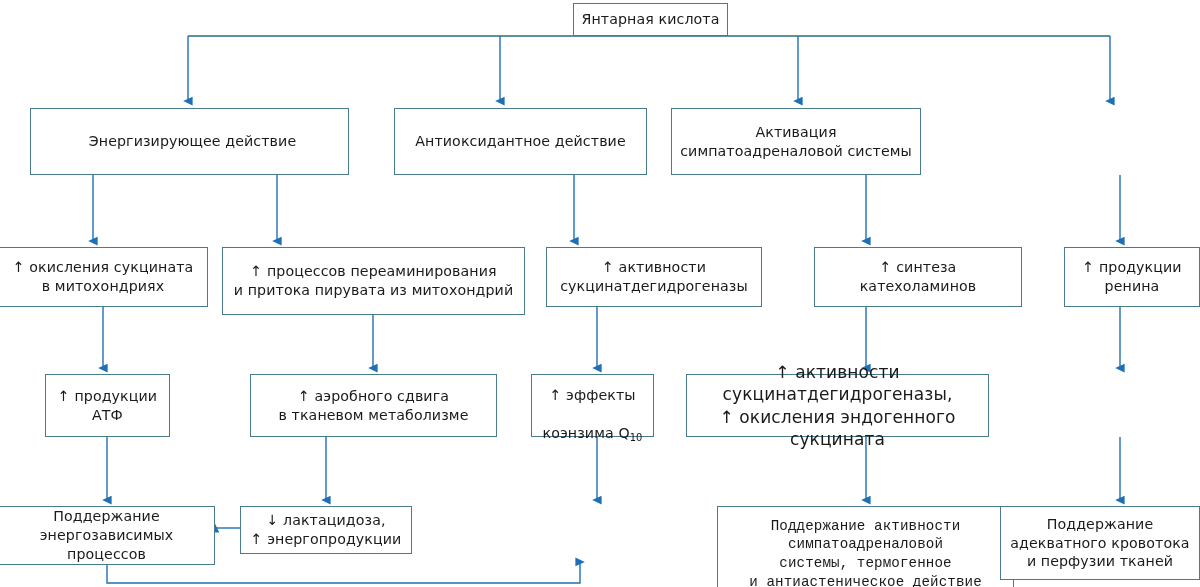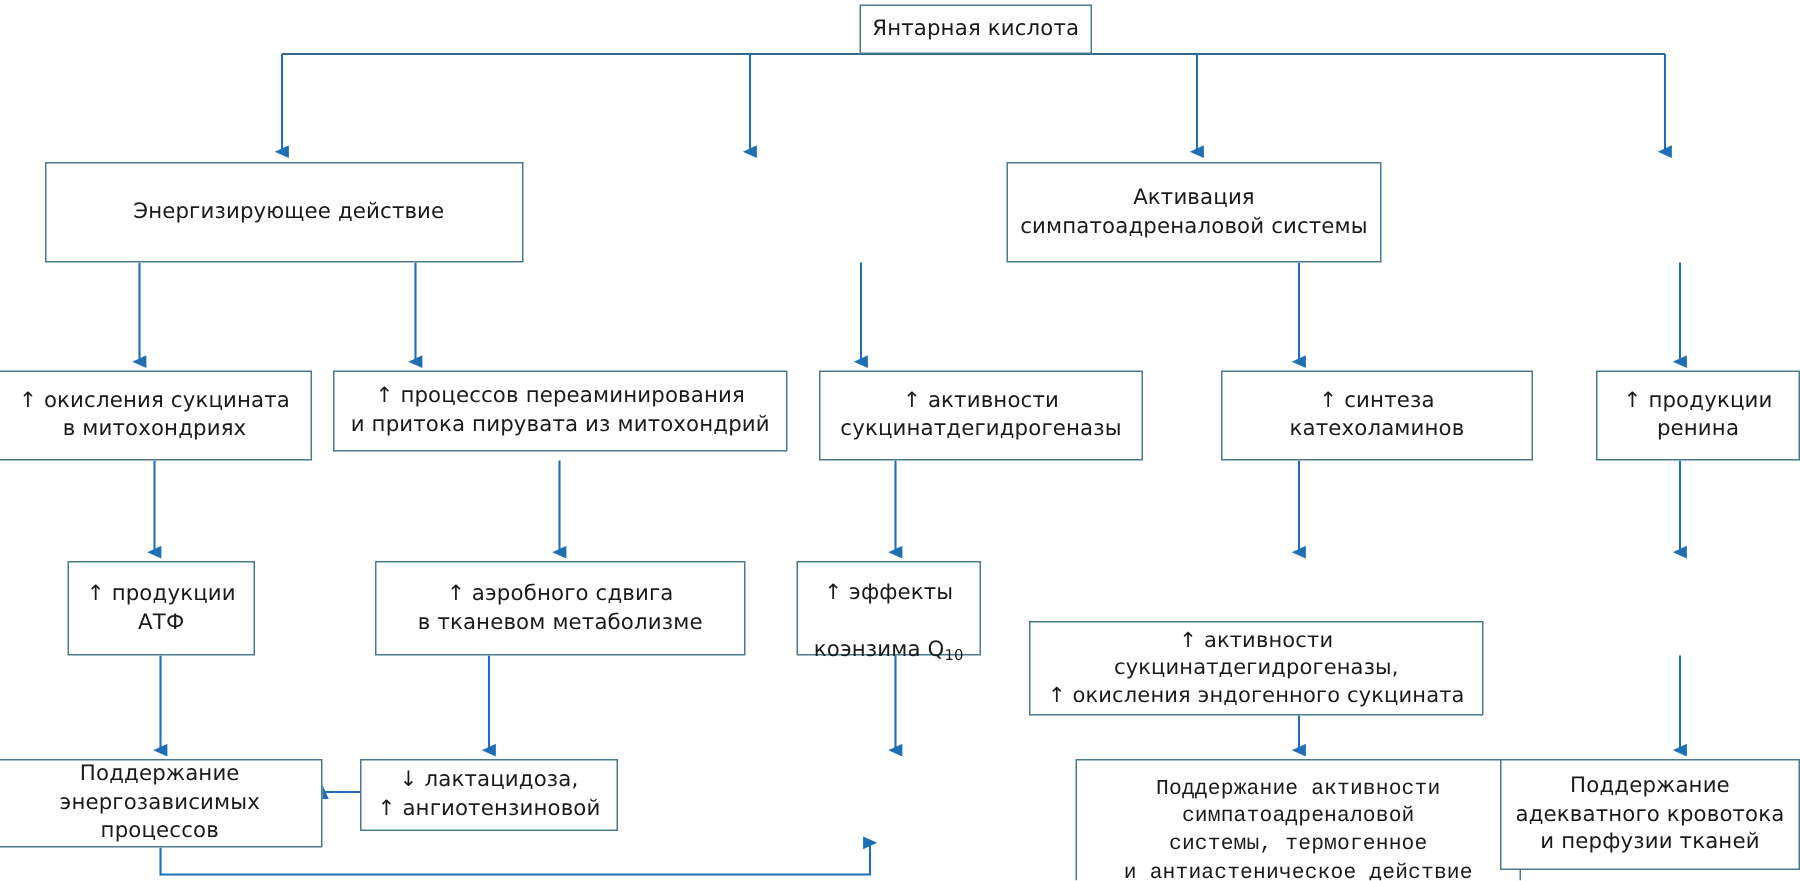--- a/index.html
+++ b/index.html
@@ -31,21 +31,21 @@
     align-items: center;
     justify-content: center;
     text-align: center;
     color: #1a1a1a;
     font-size: 14.2px;
     line-height: 1.32;
     padding: 2px 6px;
     letter-spacing: 0.1px;
   }
   .node .txt { white-space: pre-line; display: block; }
-  .node.small { font-size: 14px; margin-top: 40px; }
+  .node.small { font-size: 17px; }
   sub { font-size: 0.7em; vertical-align: -0.28em; }
 </style>
 </head>
 <body>
 
 <div id="diagram-root">
 
   <svg id="edge-layer" width="1200" height="587" viewBox="0 0 1200 587" xmlns="http://www.w3.org/2000/svg">
     <defs>
       <marker id="ah" markerWidth="11" markerHeight="11" refX="4.6" refY="5.2" orient="auto" markerUnits="userSpaceOnUse">
@@ -84,30 +84,33 @@
     </g>
   </svg>
 
   <div class="node" style="left:573px; top:3px; width:155px; height:33px;">
     <span class="txt">Янтарная кислота</span>
   </div>
 
   <div class="node" style="left:30px; top:108px; width:319px; height:67px;padding-left:12px;">
     <span class="txt">Энергизирующее действие</span>
   </div>
+  <div class="node" style="left:394px; top:108px; width:253px; height:67px;">
+    <span class="txt">Антиоксидантное действие</span>
+  </div>
   <div class="node" style="left:671px; top:108px; width:250px; height:67px;">
     <span class="txt">Активация
 симпатоадреналовой системы</span>
   </div>
 
   <div class="node" style="left:-2px; top:247px; width:210px; height:60px;">
     <span class="txt">↑ окисления сукцината
 в митохондриях</span>
   </div>
-  <div class="node" style="left:222px; top:247px; width:303px; height:54px;">
+  <div class="node" style="left:222px; top:247px; width:303px; height:68px;">
     <span class="txt">↑ процессов переаминирования
 и притока пирувата из митохондрий</span>
   </div>
   <div class="node" style="left:546px; top:247px; width:216px; height:60px;">
     <span class="txt">↑ активности
 сукцинатдегидрогеназы</span>
   </div>
   <div class="node" style="left:814px; top:247px; width:208px; height:60px;">
     <span class="txt">↑ синтеза
 катехоламинов</span>
@@ -136,21 +139,21 @@
 ↑ окисления эндогенного сукцината</span>
   </div>
 
   <div class="node" style="left:-2px; top:506px; width:217px; height:59px;">
     <span class="txt">Поддержание
 энергозависимых
 процессов</span>
   </div>
   <div class="node" style="left:240px; top:506px; width:172px; height:48px;">
     <span class="txt">↓ лактацидоза,
-↑ ангиотензиновой</span>
+↑ энергопродукции</span>
   </div>
   <div class="node" style="left:717px; top:506px; width:297px; height:96px;font-family:Liberation Mono, monospace;">
     <span class="txt">Поддержание активности
 симпатоадреналовой
 системы, термогенное
 и антиастеническое действие</span>
   </div>
   <div class="node" style="left:1000px; top:506px; width:200px; height:74px;">
     <span class="txt">Поддержание
 адекватного кровотока

